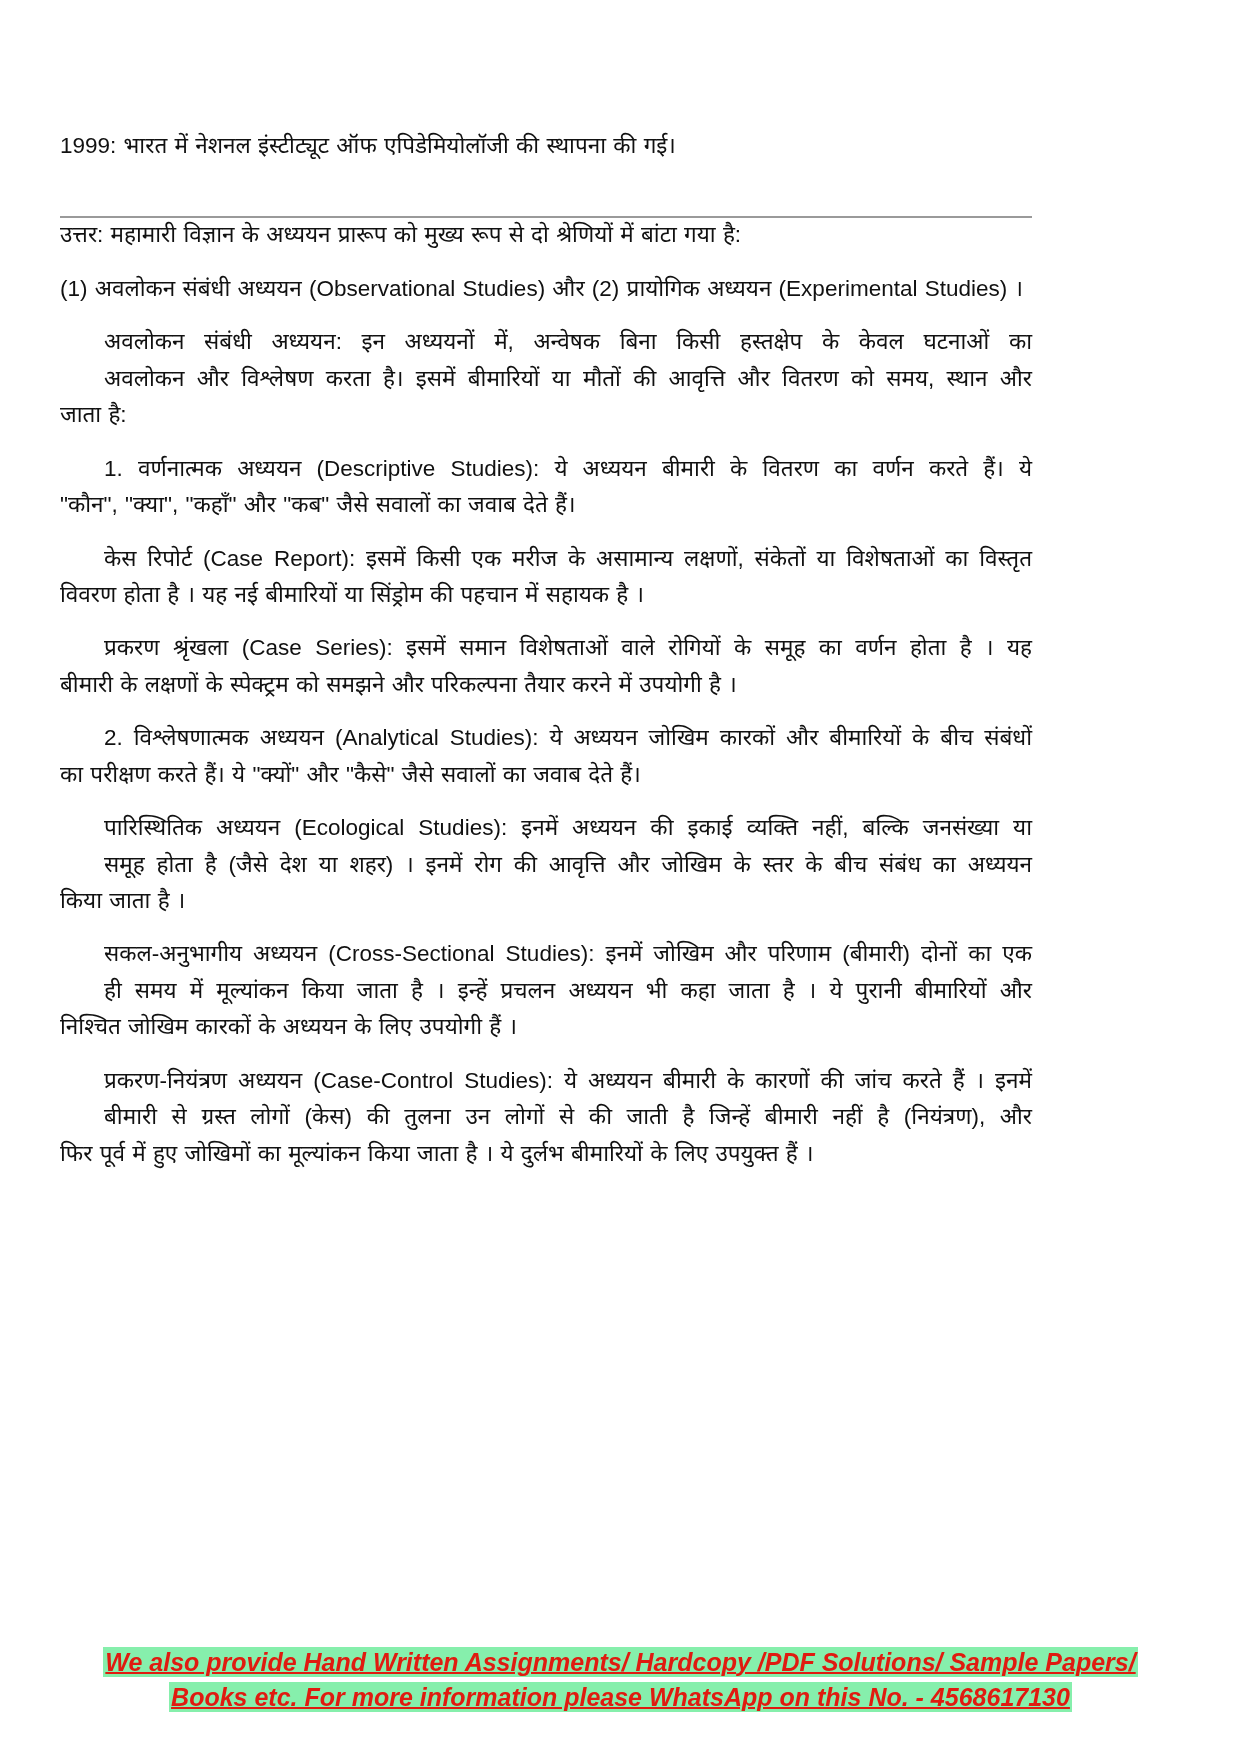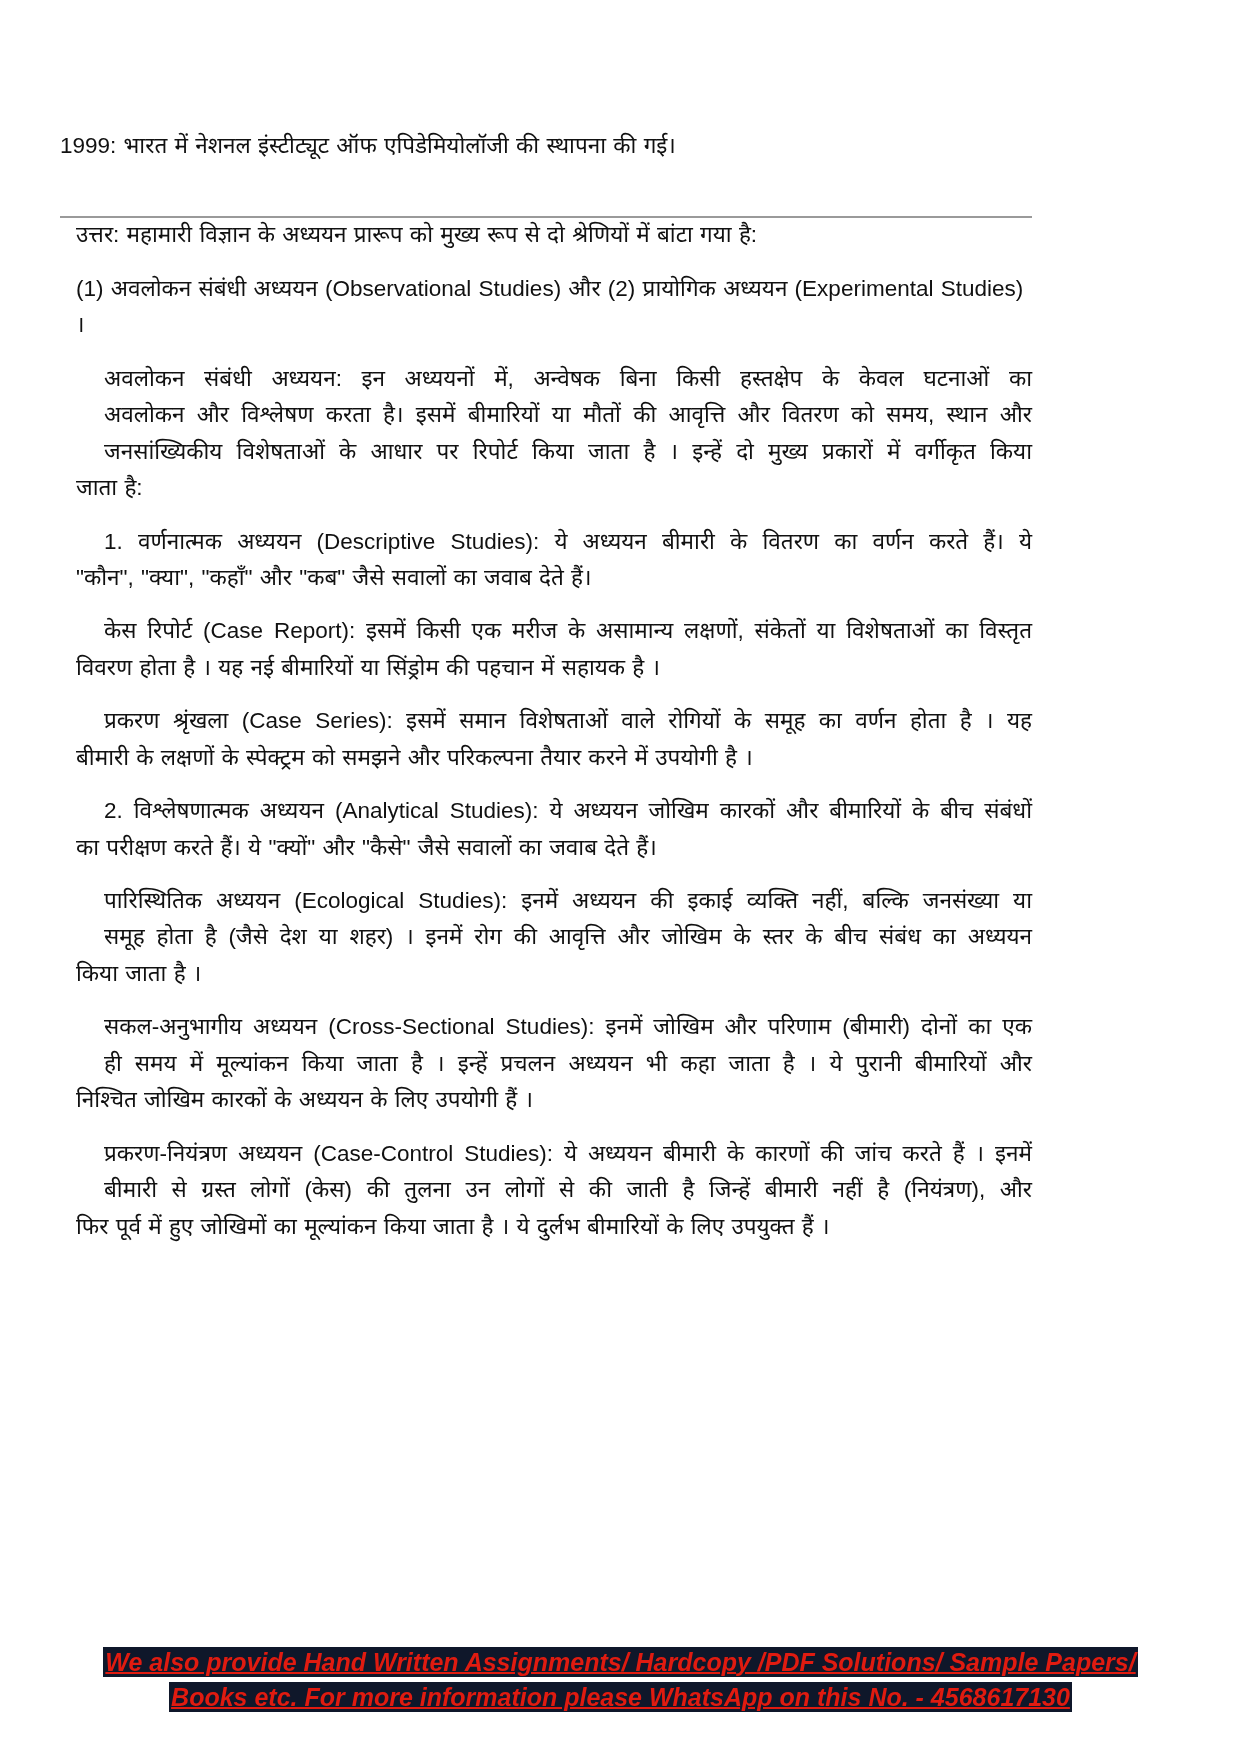--- a/index.html
+++ b/index.html
@@ -70,38 +70,37 @@
     font-size: 25px;
     font-weight: bold;
     font-style: italic;
     color: #e01b10;
     text-decoration: underline;
     text-decoration-thickness: 2px;
     line-height: 1.38;
     white-space: nowrap;
   }
   .footer-line span.hl {
-    background: #0f172a;
+    background: #86efac;
     padding: 1px 2px;
   }
   .justify-block {
     text-align: justify;
     text-justify: inter-word;
   }
   .justify-block > span.ln {
     display: block;
   }
   .justify-block > span.ln.jl {
     text-align: justify;
     text-align-last: justify;
     margin-left: 44px;
   }
   .justify-block > span.ln.ll {
     text-align: left;
-    margin-left: 16px;
   }
 </style>
 </head>
 <body>
 
 <div class="page">
 
   <div class="content">
 
     <p class="para">1999: भारत में नेशनल इंस्टीट्यूट ऑफ एपिडेमियोलॉजी की स्थापना की गई।</p>
@@ -113,21 +112,20 @@
       <span class="ln ll">उत्तर: महामारी विज्ञान के अध्ययन प्रारूप को मुख्य रूप से दो श्रेणियों में बांटा गया है:</span>
     </div>
 
     <div class="para justify-block">
       <span class="ln ll">(1) अवलोकन संबंधी अध्ययन (Observational Studies) और (2) प्रायोगिक अध्ययन (Experimental Studies) ।</span>
     </div>
 
     <div class="para justify-block">
       <span class="ln jl">अवलोकन संबंधी अध्ययन: इन अध्ययनों में, अन्वेषक बिना किसी हस्तक्षेप के केवल घटनाओं का</span>
       <span class="ln jl">अवलोकन और विश्लेषण करता है। इसमें बीमारियों या मौतों की आवृत्ति और वितरण को समय, स्थान और</span>
-      <span class="ln jl">जनसांख्यिकीय विशेषताओं के आधार पर रिपोर्ट किया जाता है । इन्हें दो मुख्य प्रकारों में वर्गीकृत किया</span>
       <span class="ln ll">जाता है:</span>
     </div>
 
     <div class="para justify-block">
       <span class="ln jl">1. वर्णनात्मक अध्ययन (Descriptive Studies): ये अध्ययन बीमारी के वितरण का वर्णन करते हैं। ये</span>
       <span class="ln ll">"कौन", "क्या", "कहाँ" और "कब" जैसे सवालों का जवाब देते हैं।</span>
     </div>
 
     <div class="para justify-block">
       <span class="ln jl">केस रिपोर्ट (Case Report): इसमें किसी एक मरीज के असामान्य लक्षणों, संकेतों या विशेषताओं का विस्तृत</span>

